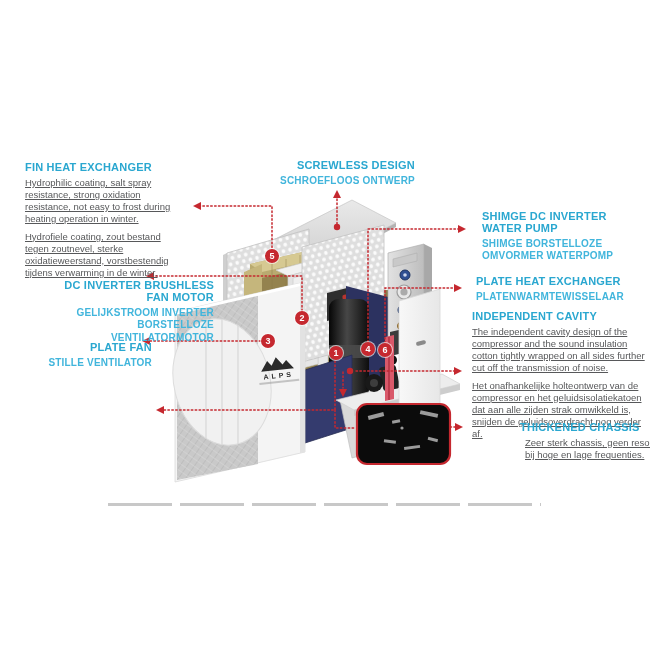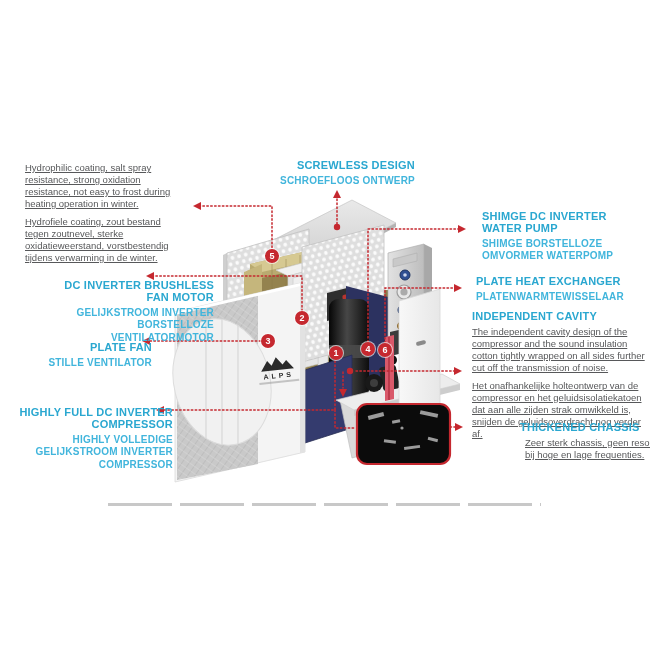--- a/index.html
+++ b/index.html
@@ -227,38 +227,35 @@
   </div>
 
   <div class="marker" style="left:329px;top:346px;">1</div>
   <div class="marker" style="left:295px;top:311px;">2</div>
   <div class="marker" style="left:261px;top:334px;">3</div>
   <div class="marker" style="left:361px;top:342px;">4</div>
   <div class="marker" style="left:265px;top:249px;">5</div>
   <div class="marker" style="left:378px;top:343px;">6</div>
 
   <div class="lbl" style="left:25px;top:162px;width:150px;">
+    <h3>FIN HEAT EXCHANGER</h3>
     <p class="body">Hydrophilic coating, salt spray resistance, strong oxidation resistance, not easy to frost during heating operation in winter.</p>
     <p class="body">Hydrofiele coating, zout bestand tegen zoutnevel, sterke oxidatieweerstand, vorstbestendig tijdens verwarming in de winter.</p>
   </div>
 
   <div class="lbl center" style="left:12px;top:280px;width:158px;margin-left:44px;">
     <h3>DC INVERTER BRUSHLESS FAN MOTOR</h3>
     <div class="sub">GELIJKSTROOM INVERTER BORSTELLOZE VENTILATORMOTOR</div>
   </div>
 
   <div class="lbl center" style="left:12px;top:342px;width:140px;">
     <h3>PLATE FAN</h3>
     <div class="sub">STILLE VENTILATOR</div>
   </div>
 
-  <div class="lbl center" style="left:8px;top:407px;width:165px;">
-    <h3>HIGHLY FULL DC INVERTER COMPRESSOR</h3>
-    <div class="sub">HIGHLY VOLLEDIGE GELIJKSTROOM INVERTER COMPRESSOR</div>
-  </div>
 
   <div class="lbl center" style="left:260px;top:160px;width:155px;">
     <h3>SCREWLESS DESIGN</h3>
     <div class="sub">SCHROEFLOOS ONTWERP</div>
   </div>
 
   <div class="lbl" style="left:482px;top:211px;width:165px;">
     <h3>SHIMGE DC INVERTER WATER PUMP</h3>
     <div class="sub">SHIMGE BORSTELLOZE OMVORMER WATERPOMP</div>
   </div>

